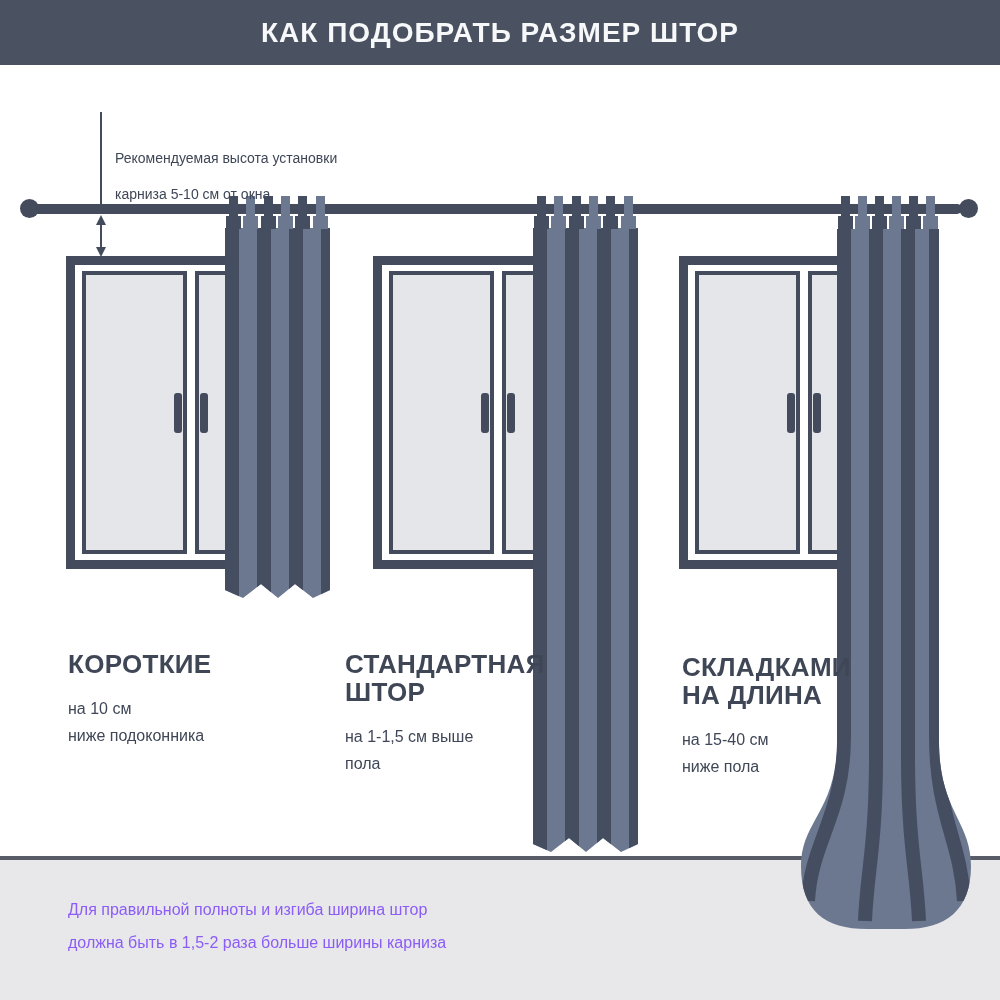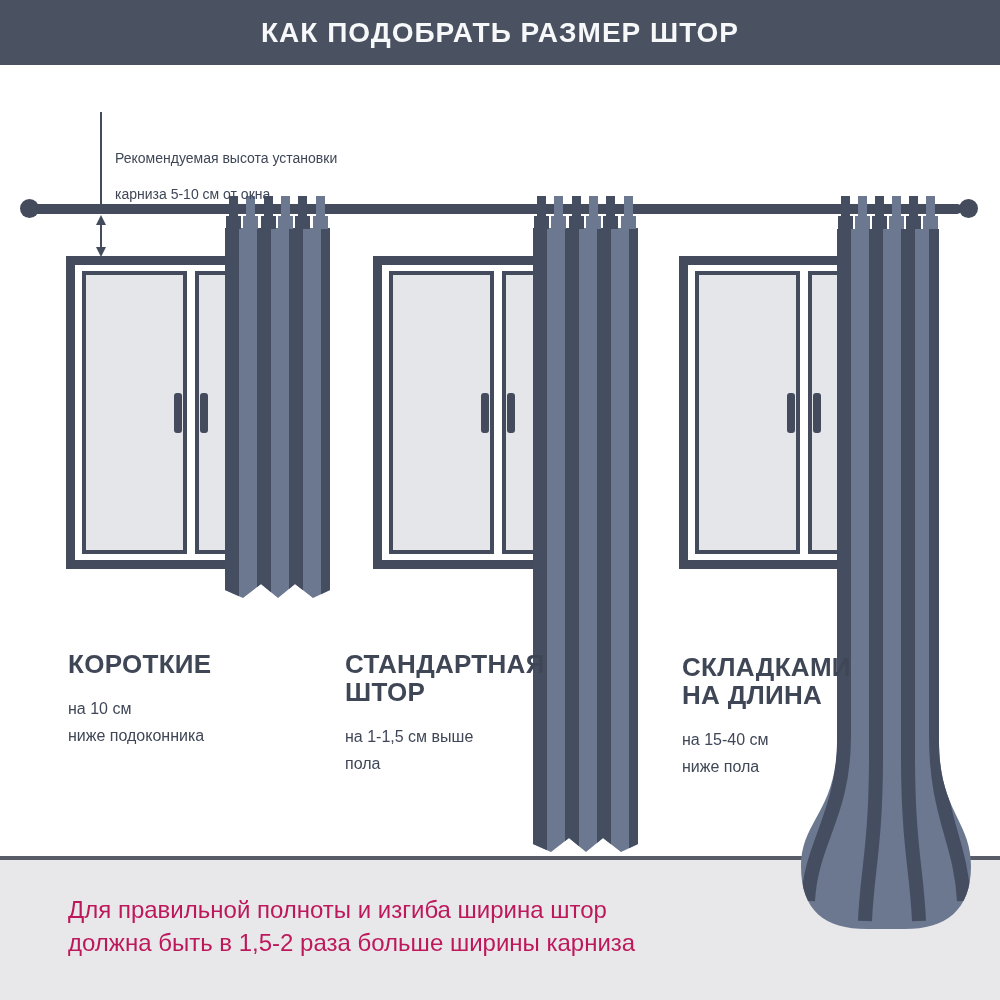--- a/index.html
+++ b/index.html
@@ -40,22 +40,22 @@
   .floor-line{position:absolute;left:0;top:856px;width:1000px;height:4px;background:#575c67;z-index:1;}
   .floor-area{position:absolute;left:0;top:860px;width:1000px;height:140px;background:#e8e8ea;z-index:0;}
 
   
   .type-label{position:absolute;color:#3f4757;z-index:8;}
   .type-label .heading{font-size:26px;font-weight:bold;line-height:28px;white-space:pre-line;letter-spacing:.3px;}
   .type-label .desc{font-size:16px;line-height:27px;white-space:pre-line;margin-top:17px;}
   .tl1{left:68px;top:650px;} .tl2{left:345px;top:650px;} .tl3{left:682px;top:653px;}
 
   
-  .footer-note{position:absolute;left:68px;top:893px;font-size:24px;line-height:33px;
-               color:#be185d;white-space:pre-line;z-index:4;}
+  .footer-note{position:absolute;left:68px;top:893px;font-size:16px;line-height:33px;
+               color:#8b5cf6;white-space:pre-line;z-index:4;}
 </style>
 </head>
 <body>
 
 <div class="stage">
 
   <div class="header">
     <h1>КАК ПОДОБРАТЬ РАЗМЕР ШТОР</h1>
   </div>
 

